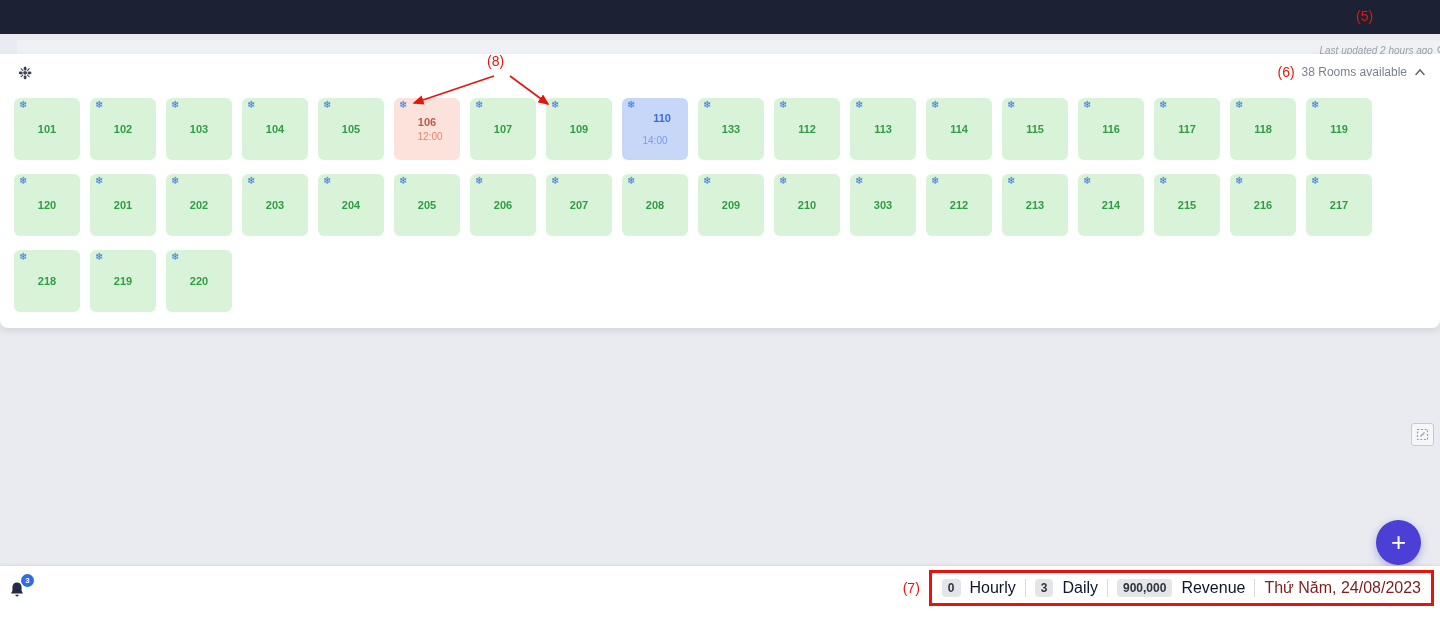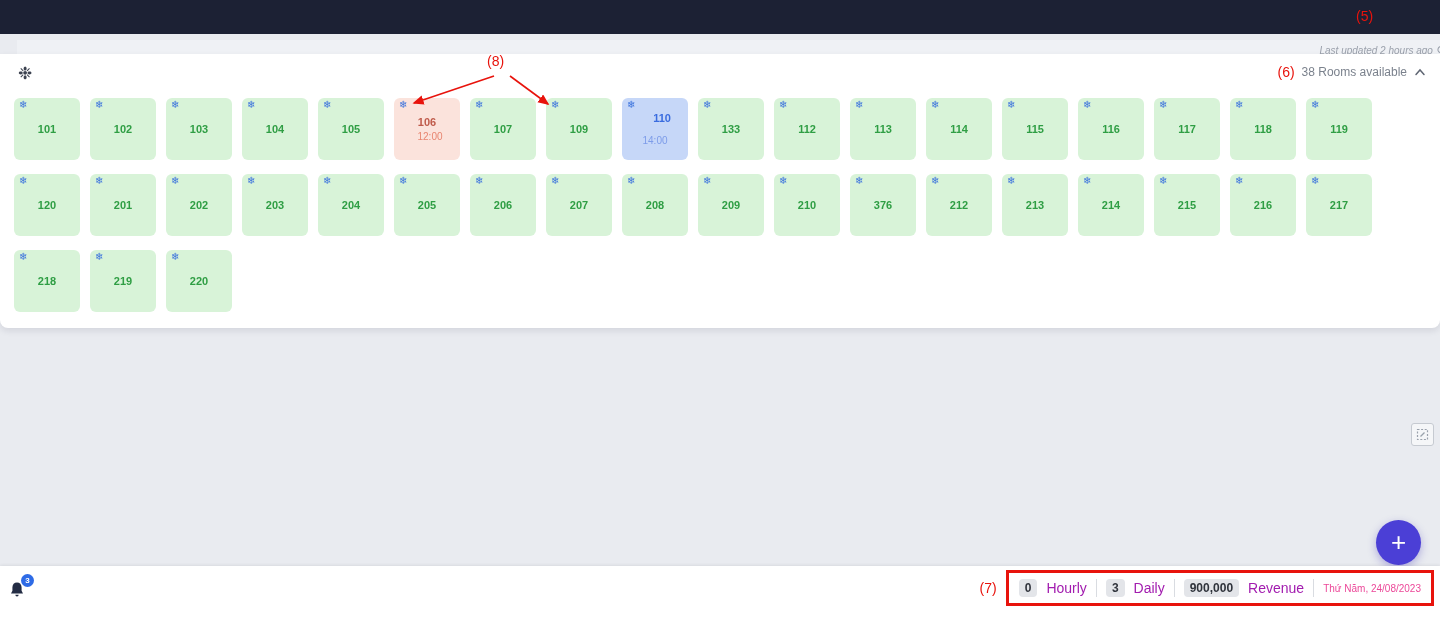--- a/index.html
+++ b/index.html
@@ -91,23 +91,23 @@
   }
   .footer-right { position:absolute; right:6px; top:4px; display:flex; align-items:center; gap:9px; }
   .stats-box {
     display:flex; align-items:center; gap:9px;
     border:3px solid #e8130c; padding:6px 10px; background:#ffffff;
   }
   .stat-badge {
     background:#e3e5e9; border-radius:4px; padding:2px 6px;
     font-size:12px; font-weight:bold; color:#30343c;
   }
-  .stat-label { font-size:14px; color:#a21caf; }
+  .stat-label { font-size:16px; color:#0f172a; }
   .sep { width:1px; height:18px; background:#d9dce1; }
-  .date { font-size:10px; color:#ec4899; white-space:nowrap; }
+  .date { font-size:16px; color:#7f1d1d; white-space:nowrap; }
 </style>
 </head>
 <body>
 
 <div class="top-bar"></div>
 <div class="ann ann-5">(5)</div>
 
 <div class="sub-bar">
   <span class="last-updated">Last updated 2 hours ago</span>
   <span class="refresh">⟳</span>
@@ -240,21 +240,21 @@
       <div class="room-card state-available">
         <span class="room-icon">❄</span>
         <div class="room-number">209</div>
       </div>
       <div class="room-card state-available">
         <span class="room-icon">❄</span>
         <div class="room-number">210</div>
       </div>
       <div class="room-card state-available">
         <span class="room-icon">❄</span>
-        <div class="room-number">376</div>
+        <div class="room-number">303</div>
       </div>
       <div class="room-card state-available">
         <span class="room-icon">❄</span>
         <div class="room-number">212</div>
       </div>
       <div class="room-card state-available">
         <span class="room-icon">❄</span>
         <div class="room-number">213</div>
       </div>
       <div class="room-card state-available">

